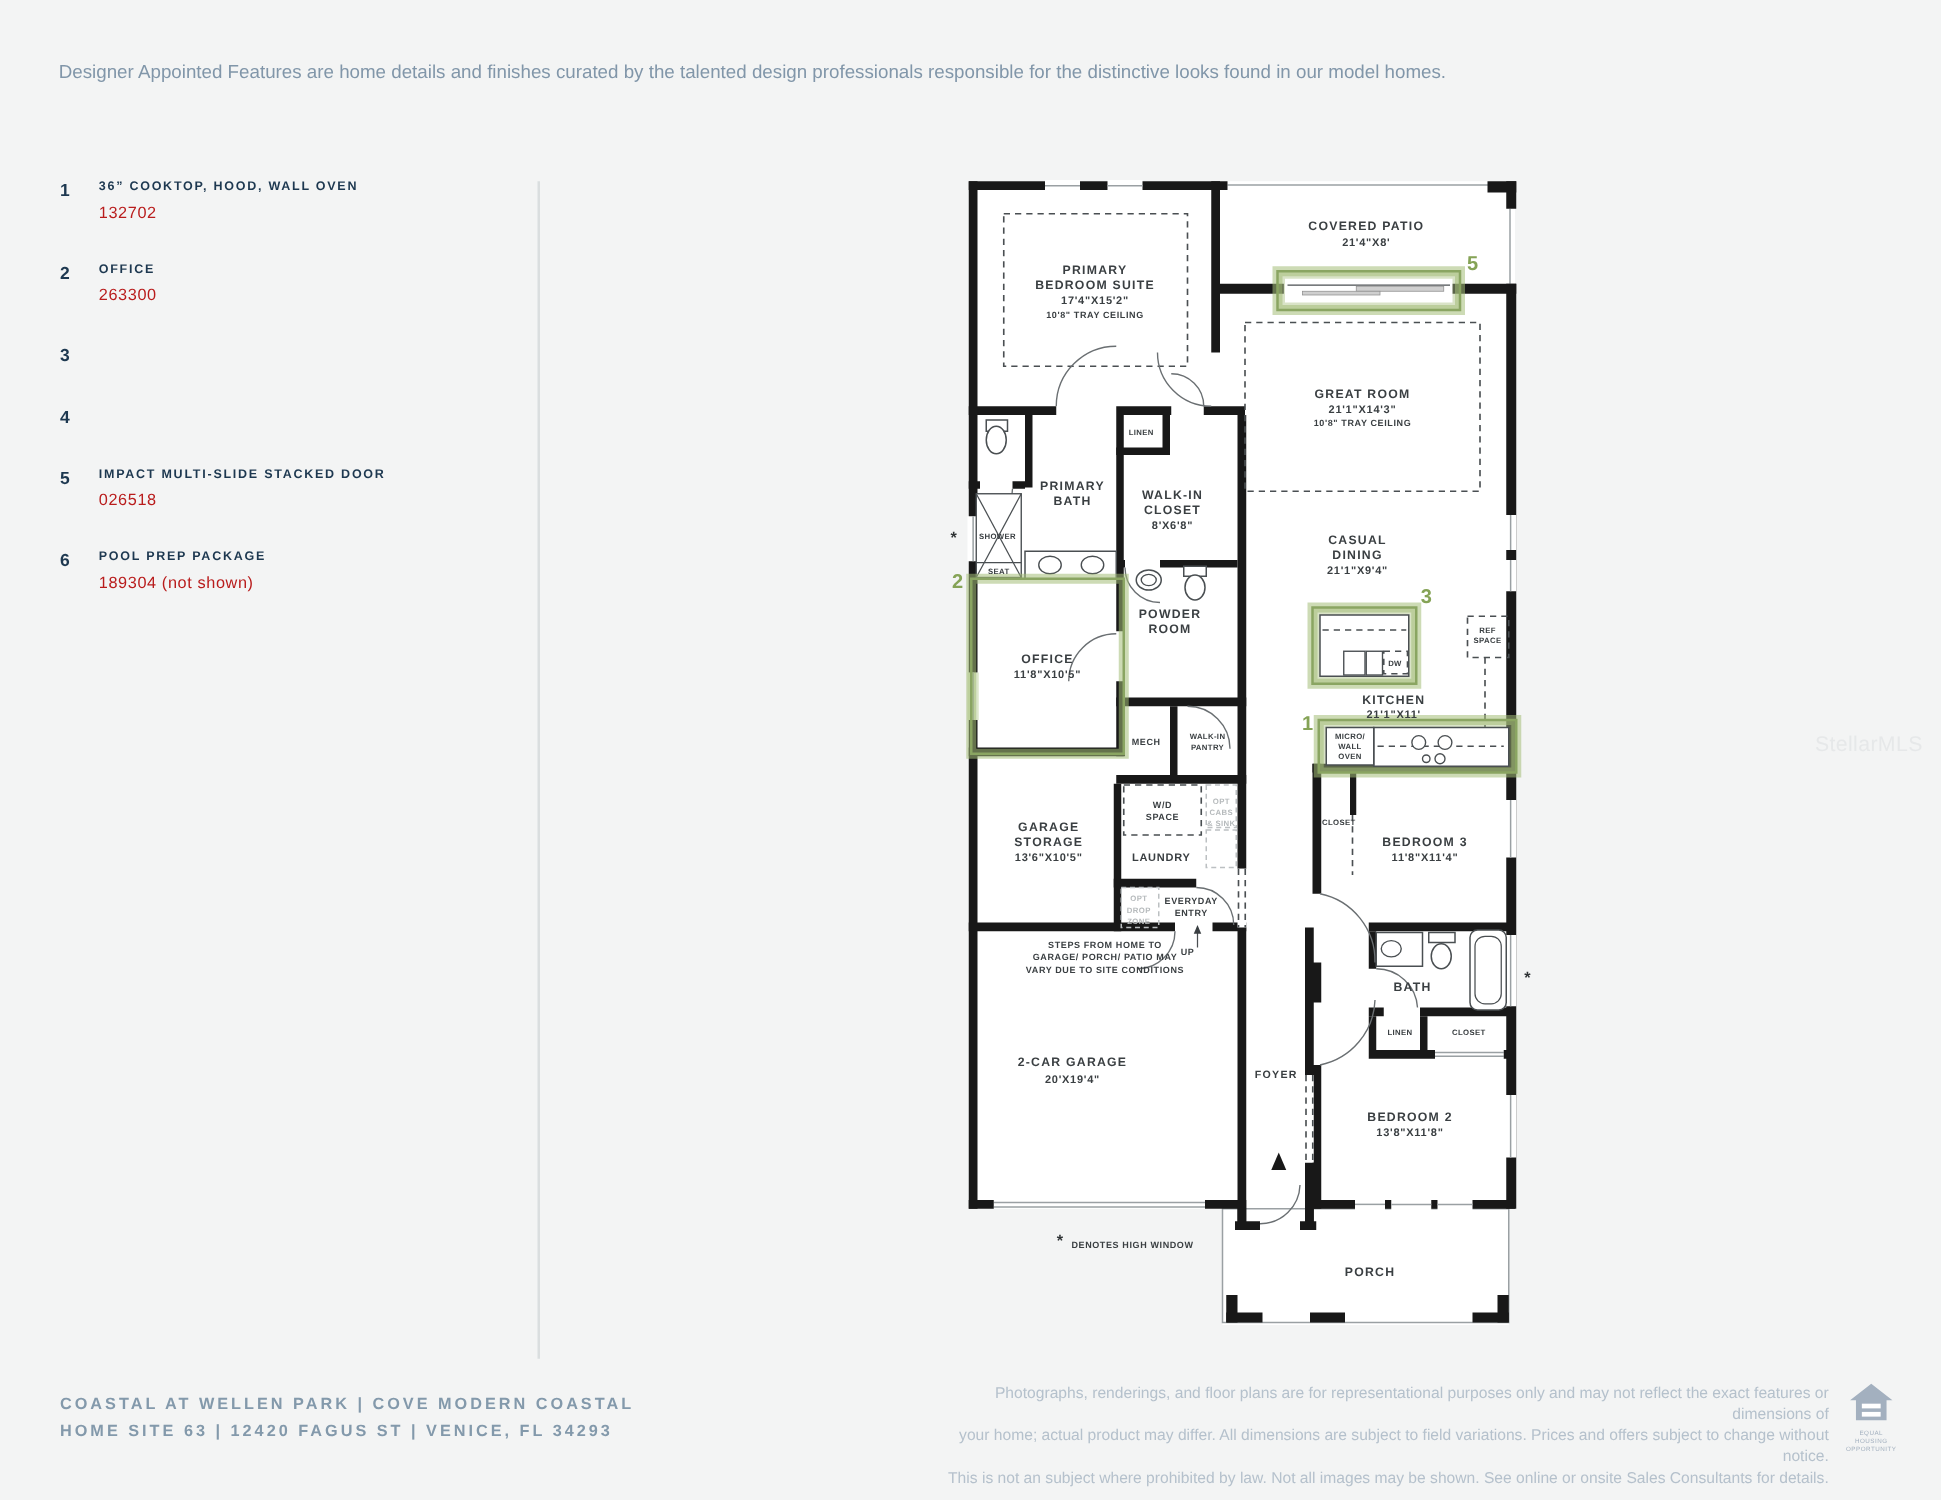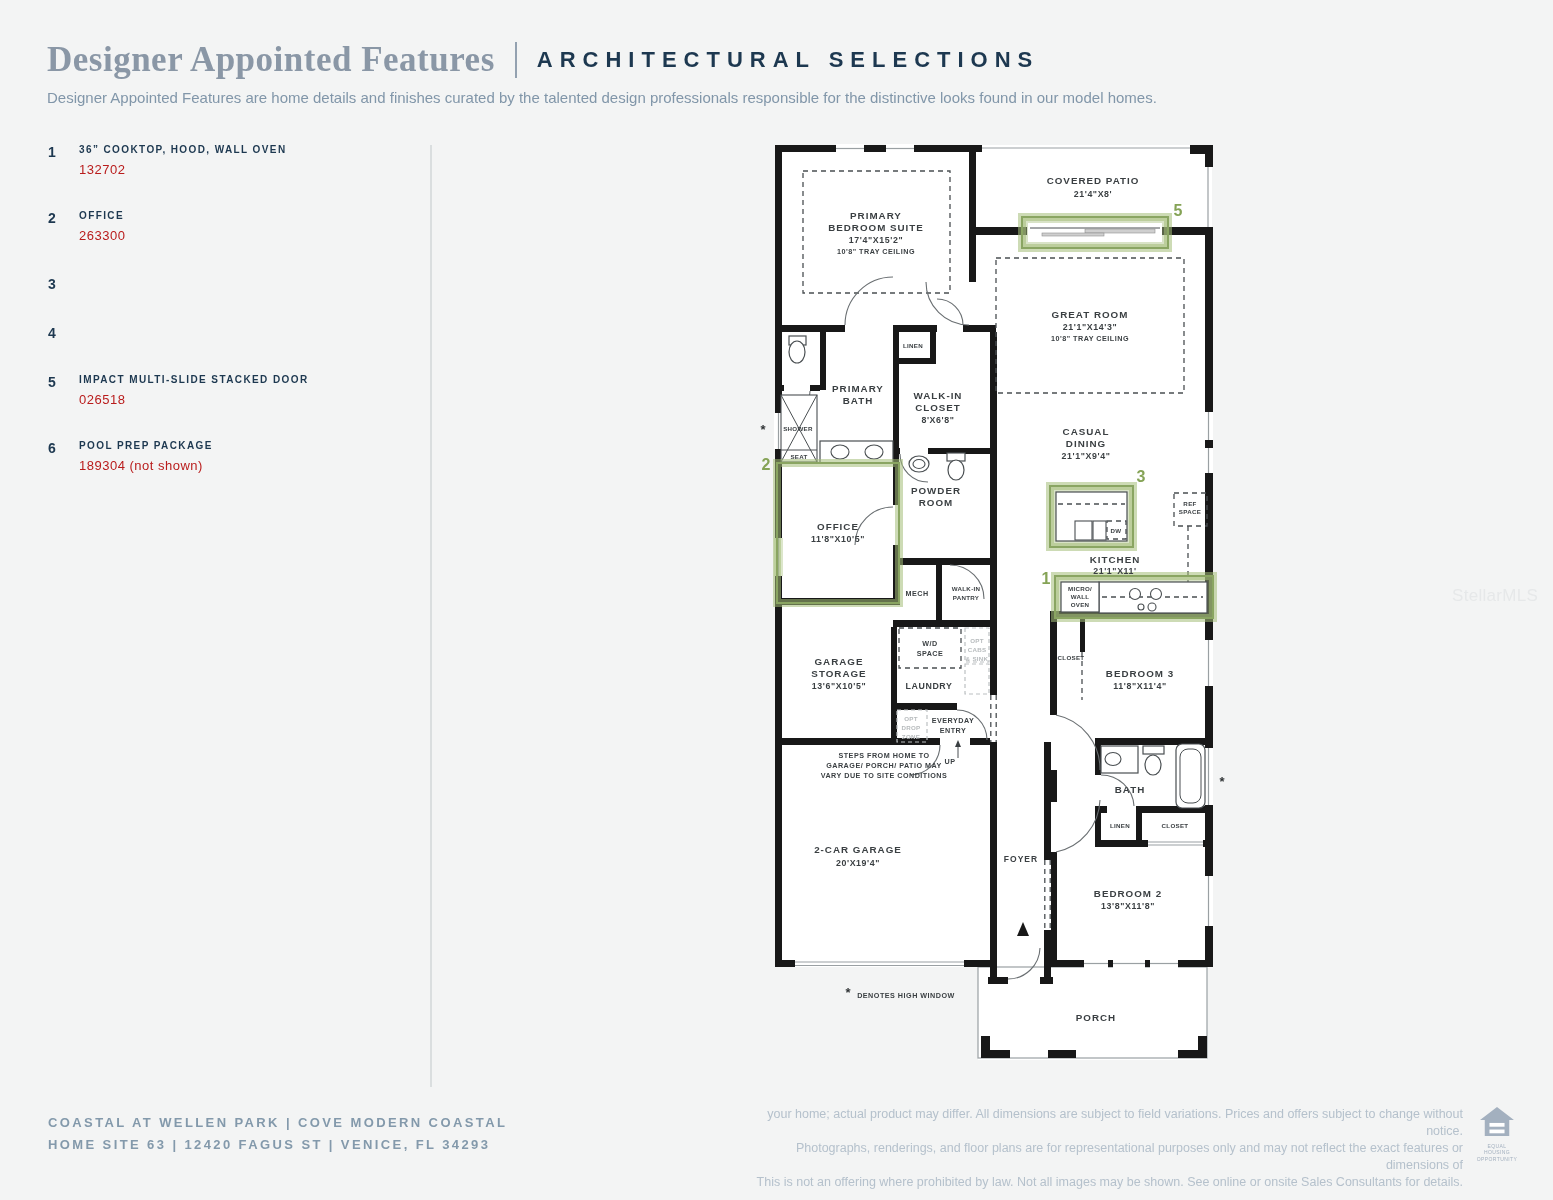--- a/index.html
+++ b/index.html
@@ -51,25 +51,20 @@
   .watermark{position:absolute;left:1452px;top:586px;font-size:17px;color:#e6e8e9;letter-spacing:.3px;}
   .footer-left{position:absolute;left:48px;top:1112px;font-size:13px;font-weight:700;color:#8399ab;letter-spacing:2.4px;line-height:22px;}
   .disclaimer{position:absolute;right:90px;top:1106px;width:720px;text-align:right;font-size:12.5px;color:#b5c1cc;line-height:17px;}
   .eh{position:absolute;left:1476px;top:1106px;width:42px;text-align:center;color:#a3b0bf;}
   .eh .eh-text{font-size:5px;letter-spacing:.4px;line-height:6px;margin-top:1px;}
 </style>
 </head>
 <body>
 
 <div class="header">
-  <div class="title-row">
-    <span class="main-title">Designer Appointed Features</span>
-    <span class="title-divider"></span>
-    <span class="subtitle">ARCHITECTURAL SELECTIONS</span>
-  </div>
   <div class="description">Designer Appointed Features are home details and finishes curated by the talented design professionals responsible for the distinctive looks found in our model homes.</div>
 </div>
 
 <div class="features">
   <div class="feature">
     <span class="fnum">1</span>
     <div>
         <div class="fname">36” COOKTOP, HOOD, WALL OVEN</div>
          <div class="fcode">132702</div>
       </div>
@@ -429,23 +424,23 @@
 </svg>
 
 <div class="watermark">StellarMLS</div>
 
 <div class="footer-left">
   <div>COASTAL AT WELLEN PARK  |  COVE MODERN COASTAL</div>
   <div>HOME SITE 63  |  12420 FAGUS ST |  VENICE, FL 34293</div>
 </div>
 
 <div class="disclaimer">
+  <div>Photographs, renderings, and floor plans are for representational purposes only and may not reflect the exact features or dimensions of</div>
   <div>your home; actual product may differ. All dimensions are subject to field variations. Prices and offers subject to change without notice.</div>
-  <div>Photographs, renderings, and floor plans are for representational purposes only and may not reflect the exact features or dimensions of</div>
-  <div>This is not an offering where prohibited by law. Not all images may be shown. See online or onsite Sales Consultants for details.</div>
+  <div>This is not an subject where prohibited by law. Not all images may be shown. See online or onsite Sales Consultants for details.</div>
 </div>
 
 <div class="eh">
   <svg width="38" height="32" viewBox="0 0 40 34">
     <polygon points="20,1 38,15 33,15 33,32 7,32 7,15 2,15" fill="#a3b0bf"></polygon>
     <rect x="12" y="18" width="16" height="4" fill="#ffffff"></rect>
     <rect x="12" y="25" width="16" height="4" fill="#ffffff"></rect>
   </svg>
   <div class="eh-text">EQUAL HOUSING</div>
   <div class="eh-text">OPPORTUNITY</div>

